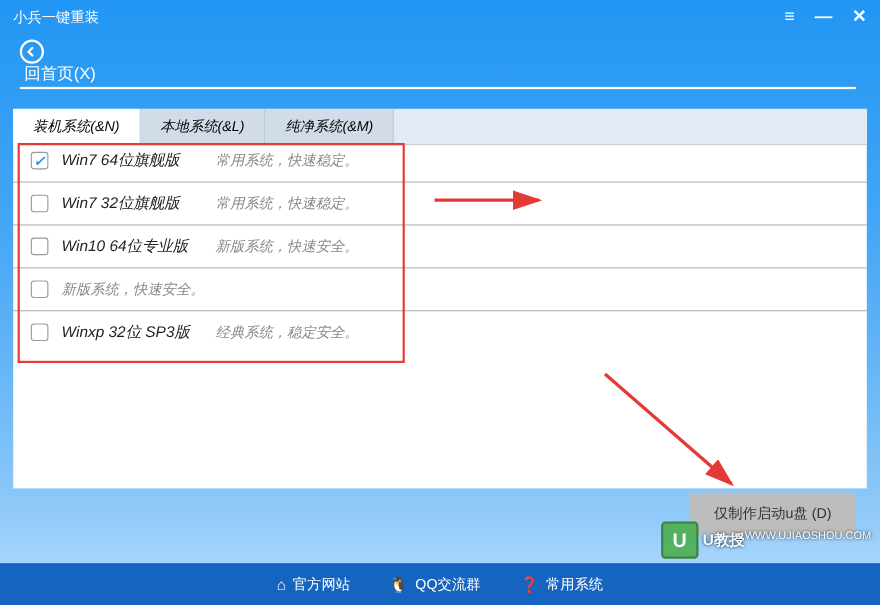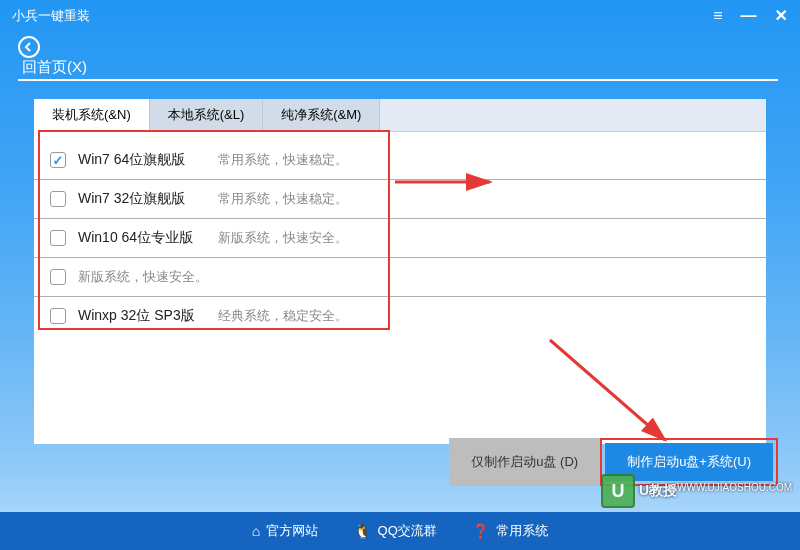--- a/index.html
+++ b/index.html
@@ -8,26 +8,26 @@
 .app-window { width: 800px; height: 550px; background: linear-gradient(180deg, #2196F3 0%, #42A5F5 35%, #64B5F6 60%, #90CAF9 85%, #BBDEFB 100%); position: relative; }
 
 .titlebar { height: 32px; display: flex; align-items: center; padding: 0 12px; color: #fff; font-size: 13px; }
 .titlebar-controls { margin-left: auto; display: flex; gap: 18px; align-items: center; }
 .tb-ctrl { color: #fff; cursor: pointer; font-size: 16px; font-weight: bold; line-height: 1; }
 
 .back-nav { padding: 4px 18px 8px; display: flex; align-items: center; color: #fff; font-size: 15px; gap: 6px; }
 .back-circle { width: 22px; height: 22px; border: 2px solid #fff; border-radius: 50%; display: flex; align-items: center; justify-content: center; }
 .back-underline { border-bottom: 2px solid #fff; display: inline-block; padding-bottom: 2px; width: 760px; }
 
-.content-panel { margin: 10px 34px 0; background: #fff; height: 345px; position: relative; }
+.content-panel { margin: 10px 12px 0; background: #fff; height: 345px; position: relative; font-style: italic; }
 
 .tabs { display: flex; border-bottom: 1px solid #ccc; background: #e3eaf4; }
 .tab { padding: 7px 18px; font-size: 13px; cursor: pointer; background: #d2dce8; border-right: 1px solid #bfc9d6; }
 .tab.active { background: #fff; border-bottom: 1px solid #fff; margin-bottom: -1px; }
-.sys-full { position: absolute; top: 42px; left: 0; right: 0; }
+.sys-full { position: absolute; top: 28px; left: 0; right: 0; }
 .sys-row { display: flex; align-items: center; padding: 10px 16px; border-bottom: 1px solid #b0b0b0; font-size: 14px; }
 .sys-row:last-child { border-bottom: none; }
 .chk { width: 16px; height: 16px; border: 1px solid #999; border-radius: 3px; margin-right: 12px; display: flex; align-items: center; justify-content: center; background: #fff; flex-shrink: 0; }
 .chk.checked::after { content: "✓"; color: #2196F3; font-size: 13px; font-weight: bold; }
 .sys-name { width: 140px; color: #222; }
 .sys-desc { color: #888; font-size: 13px; }
 
 .buttons-area { position: absolute; bottom: 64px; right: 22px; display: flex; gap: 0; }
 .btn { padding: 10px 22px; font-size: 13px; border: none; cursor: pointer; }
 .btn-gray { background: #BDBDBD; color: #333; }
@@ -126,23 +126,20 @@
           <marker id="ah2" markerWidth="10" markerHeight="10" refX="8" refY="3" orient="auto">
             <path d="M0,0 L0,6 L9,3 z" fill="#e53935"></path>
           </marker>
         </defs>
         <line x1="10" y1="10" x2="125" y2="110" stroke="#e53935" stroke-width="3" marker-end="url(#ah2)"></line>
       </svg>
   </div>
 
   <div class="buttons-area">
     <button class="btn btn-gray">仅制作启动u盘 (D)</button>
-    <span class="red-box-btn">
-      <button class="btn btn-blue">制作启动u盘+系统(U)</button>
-    </span>
   </div>
 
   <div class="footer">
     <div class="footer-item">
       <span class="footer-icon">⌂</span>
       <span>官方网站</span>
     </div>
     <div class="footer-item">
       <span class="footer-icon">🐧</span>
       <span>QQ交流群</span>

